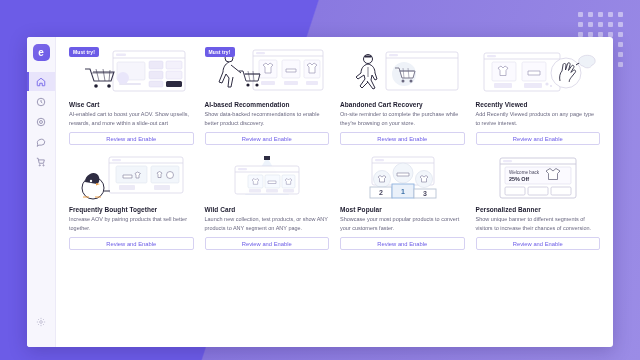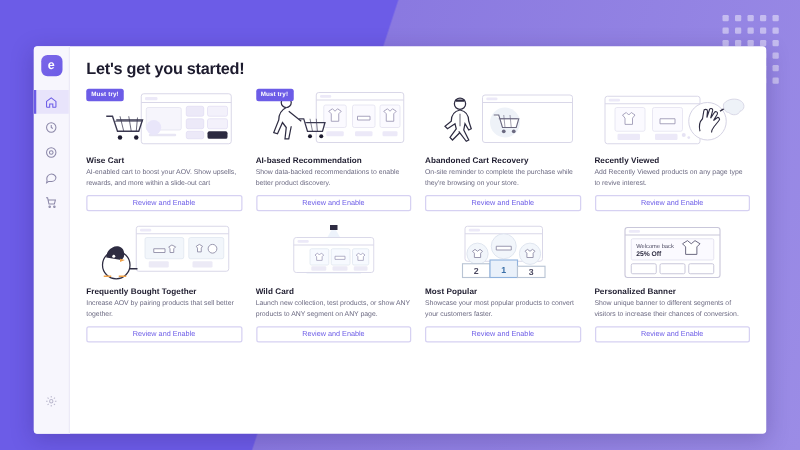--- a/index.html
+++ b/index.html
@@ -216,21 +216,20 @@
       <span>
         <svg viewBox="0 0 24 24" fill="none" stroke="#8b87a8" stroke-width="2">
             <circle cx="12" cy="12" r="3.2"></circle>
             <path d="M12 2v3M12 19v3M2 12h3M19 12h3M4.9 4.9l2.1 2.1M17 17l2.1 2.1M19.1 4.9L17 7M7 17l-2.1 2.1"></path>
           </svg>
       </span>
     </div>
   </div>
 
   <div class="content">
-    <div class="page-title">Let's get you started!</div>
 
     <div class="grid">
 
       <div class="card">
         <div class="badge">Must try!</div>
         <div class="illus">
           <svg width="120" height="50" viewBox="0 0 120 50">
             <rect x="42" y="4" width="72" height="40" rx="2" fill="#fff" stroke="#d9d7e8" stroke-width=".8"></rect>
             <path d="M42 11h72" stroke="#d9d7e8" stroke-width=".8"></path>
             <rect x="45" y="6.5" width="10" height="2.6" rx="1" fill="#ece9f8"></rect>

